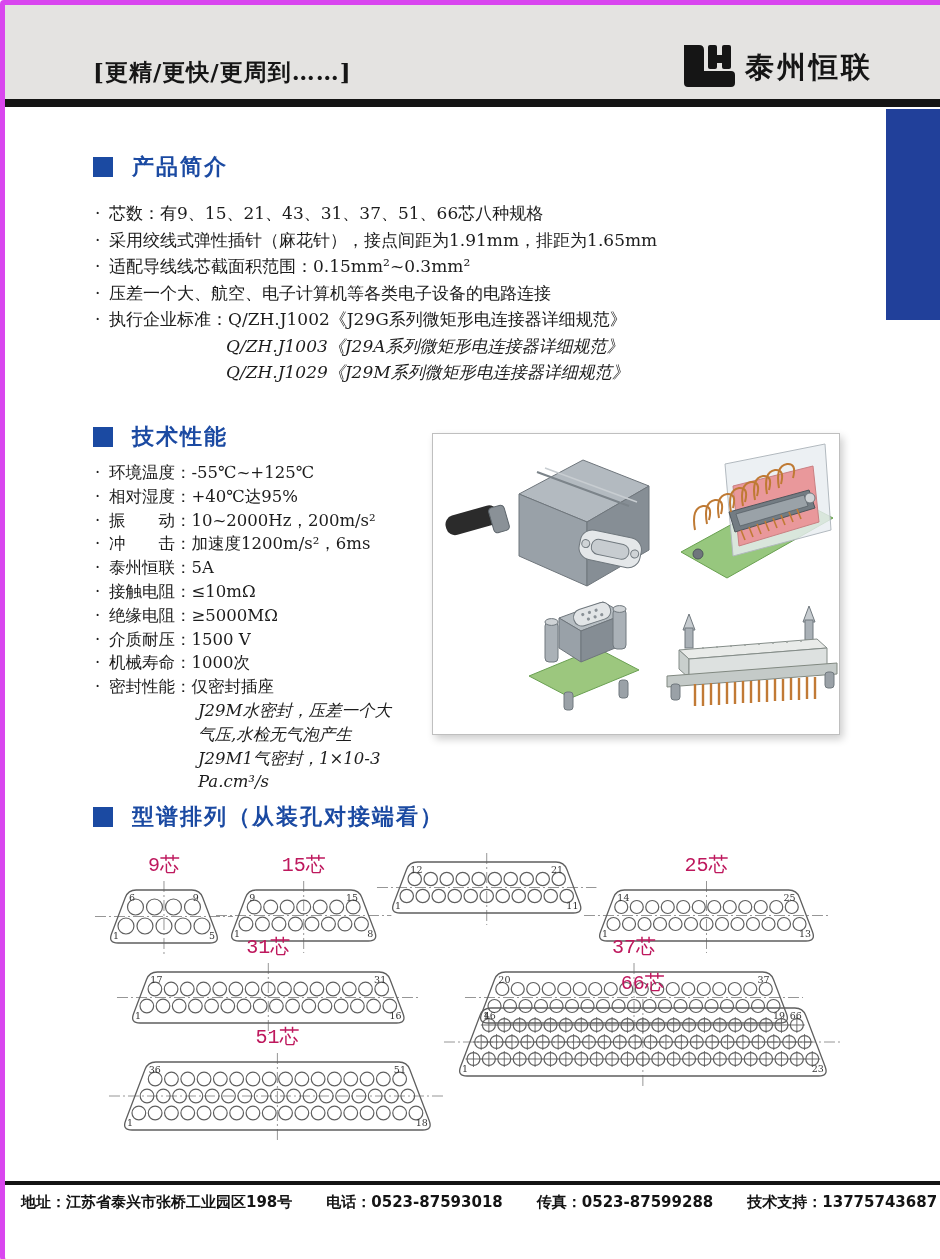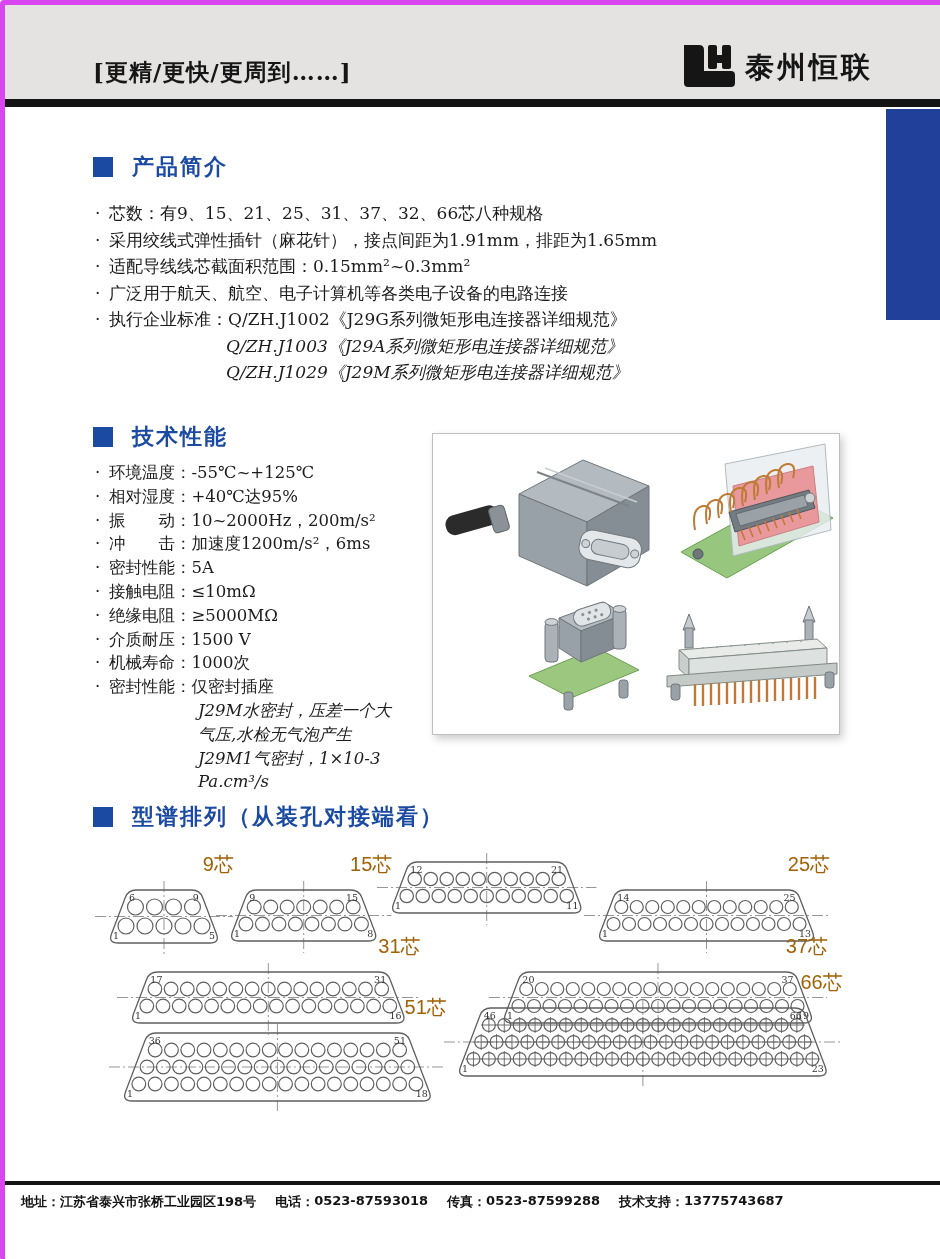--- a/index.html
+++ b/index.html
@@ -28,26 +28,26 @@
   .bullet-line{display:flex;}
   .bullet-line .dot{width:14px;flex:0 0 auto;}
   .bullet-cont{padding-left:131px;font-style:italic;}
   #tech-list{left:90px;top:456px;width:360px;font-size:16.5px;line-height:23.8px;}
   #tech-list .bullet-cont{padding-left:103px;}
   
   .photo-box{position:absolute;left:427px;top:428px;width:406px;height:300px;background:#fff;
     border:1px solid #bfbfbf;box-shadow:3px 4px 8px rgba(0,0,0,.20);}
   
   .connector{position:absolute;}
-  .conn-label{text-align:right;font-size:20px;color:#a16207;margin-bottom:1px;font-family:Liberation Sans, sans-serif;}
+  .conn-label{text-align:center;font-size:20px;color:#be185d;margin-bottom:1px;font-family:Liberation Mono, monospace;}
   .connector svg{display:block;}
   
   .footer-bar{position:absolute;left:0;right:0;top:1176px;height:4px;background:#141414;}
-  .footer{position:absolute;left:16px;top:1188px;display:flex;gap:19px;
-    font-family:"DejaVu Sans", sans-serif;font-weight:bold;font-size:13px;color:#141414;white-space:nowrap;}
+  .footer{position:absolute;left:16px;top:1188px;display:flex;gap:34px;
+    font-family:"DejaVu Sans", sans-serif;font-weight:bold;font-size:15px;color:#141414;white-space:nowrap;}
   .f-item{display:flex;}
 </style>
 </head>
 <body>
 
 <div class="page">
 
   <div class="header">
     <div class="slogan">[更精/更快/更周到……]</div>
     <div class="brand">
@@ -65,33 +65,33 @@
   <div class="topbar"></div>
   <div class="blue-banner"></div>
 
   <div class="sec-title" id="title-intro">
     <span class="sq"></span>
     <span>产品简介</span>
   </div>
   <div class="blist" id="intro-list">
       <div class="bullet-line">
         <span class="dot">·</span>
-        <span>芯数：有9、15、21、25、31、37、32、66芯八种规格</span>
+        <span>芯数：有9、15、21、43、31、37、51、66芯八种规格</span>
       </div>
       <div class="bullet-line">
         <span class="dot">·</span>
         <span>采用绞线式弹性插针（麻花针），接点间距为1.91mm，排距为1.65mm</span>
       </div>
       <div class="bullet-line">
         <span class="dot">·</span>
         <span>适配导线线芯截面积范围：0.15mm²~0.3mm²</span>
       </div>
       <div class="bullet-line">
         <span class="dot">·</span>
-        <span>广泛用于航天、航空、电子计算机等各类电子设备的电路连接</span>
+        <span>压差一个大、航空、电子计算机等各类电子设备的电路连接</span>
       </div>
       <div class="bullet-line">
         <span class="dot">·</span>
         <span>执行企业标准：Q/ZH.J1002《J29G系列微矩形电连接器详细规范》</span>
       </div>
       <div class="bullet-cont">Q/ZH.J1003《J29A系列微矩形电连接器详细规范》</div>
       <div class="bullet-cont">Q/ZH.J1029《J29M系列微矩形电连接器详细规范》</div>
     </div>
 
   <div class="sec-title" id="title-tech">
@@ -110,21 +110,21 @@
       <div class="bullet-line">
         <span class="dot">·</span>
         <span>振　　动：10~2000Hz，200m/s²</span>
       </div>
       <div class="bullet-line">
         <span class="dot">·</span>
         <span>冲　　击：加速度1200m/s²，6ms</span>
       </div>
       <div class="bullet-line">
         <span class="dot">·</span>
-        <span>密封性能：5A</span>
+        <span>泰州恒联：5A</span>
       </div>
       <div class="bullet-line">
         <span class="dot">·</span>
         <span>接触电阻：≤10mΩ</span>
       </div>
       <div class="bullet-line">
         <span class="dot">·</span>
         <span>绝缘电阻：≥5000MΩ</span>
       </div>
       <div class="bullet-line">
@@ -426,21 +426,21 @@
             <circle cx="227.404" cy="34" r="6.803999999999999" fill="none" stroke="#5f5f5f" stroke-width="1.2"></circle>
             <circle cx="243.60399999999998" cy="34" r="6.803999999999999" fill="none" stroke="#5f5f5f" stroke-width="1.2"></circle>
             <circle cx="259.804" cy="34" r="6.803999999999999" fill="none" stroke="#5f5f5f" stroke-width="1.2"></circle>
             <text x="20.38" y="11" text-anchor="start" font-size="9.5" fill="#333" font-family="DejaVu Serif, serif">17</text>
             <text x="256.228" y="11" text-anchor="end" font-size="9.5" fill="#333" font-family="DejaVu Serif, serif">31</text>
             <text x="5" y="47" text-anchor="start" font-size="9.5" fill="#333" font-family="DejaVu Serif, serif">1</text>
             <text x="271.608" y="47" text-anchor="end" font-size="9.5" fill="#333" font-family="DejaVu Serif, serif">16</text>
           </g>
         </svg>
       </div>
-      <div class="connector" style="left: 483px; top: 928px; position: absolute; width: 340.02px;">
+      <div class="connector" style="left: 459px; top: 928px; position: absolute; width: 340.02px;">
         <div class="conn-label">37芯</div>
         <svg width="340.02" height="75" viewBox="0 0 340.02 75">
           <g transform="translate(14,11)">
             <line x1="-13" y1="25.5" x2="325.02" y2="25.5" stroke="#8a8a8a" stroke-width="0.9" stroke-dasharray="11,3,2,3"></line>
             <line x1="156.01" y1="-9" x2="156.01" y2="63" stroke="#8a8a8a" stroke-width="0.9" stroke-dasharray="11,3,2,3"></line>
             <path d="M16.538257915011418,7.478268644706791Q19.38,0 27.38,0L284.64,0Q292.64,0 295.4817420849886,7.478268644706793L308.46782239376427,41.65216419411651Q312.02,51 302.02,51L10,51Q0,51 3.552177606235725,41.65216419411651Z" fill="none" stroke="#5f5f5f" stroke-width="1.3"></path>
             <circle cx="24.25999999999999" cy="17" r="6.51" fill="none" stroke="#5f5f5f" stroke-width="1.2"></circle>
             <circle cx="39.75999999999999" cy="17" r="6.51" fill="none" stroke="#5f5f5f" stroke-width="1.2"></circle>
             <circle cx="55.25999999999999" cy="17" r="6.51" fill="none" stroke="#5f5f5f" stroke-width="1.2"></circle>
             <circle cx="70.75999999999999" cy="17" r="6.51" fill="none" stroke="#5f5f5f" stroke-width="1.2"></circle>
@@ -477,21 +477,21 @@
             <circle cx="264.51" cy="34" r="6.51" fill="none" stroke="#5f5f5f" stroke-width="1.2"></circle>
             <circle cx="280.01" cy="34" r="6.51" fill="none" stroke="#5f5f5f" stroke-width="1.2"></circle>
             <circle cx="295.51" cy="34" r="6.51" fill="none" stroke="#5f5f5f" stroke-width="1.2"></circle>
             <text x="20.38" y="11" text-anchor="start" font-size="9.5" fill="#333" font-family="DejaVu Serif, serif">20</text>
             <text x="291.64" y="11" text-anchor="end" font-size="9.5" fill="#333" font-family="DejaVu Serif, serif">37</text>
             <text x="5" y="47" text-anchor="start" font-size="9.5" fill="#333" font-family="DejaVu Serif, serif">1</text>
             <text x="307.02" y="47" text-anchor="end" font-size="9.5" fill="#333" font-family="DejaVu Serif, serif">19</text>
           </g>
         </svg>
       </div>
-      <div class="connector" style="left: 103px; top: 989px; position: absolute; width: 338.792px;">
+      <div class="connector" style="left: 103px; top: 1018px; position: absolute; width: 338.792px;">
         <div class="conn-label">51芯</div>
         <svg width="338.79200000000003" height="92" viewBox="0 0 338.79200000000003 92">
           <g transform="translate(14,11)">
             <line x1="-13" y1="34" x2="323.79200000000003" y2="34" stroke="#8a8a8a" stroke-width="0.9" stroke-dasharray="11,3,2,3"></line>
             <line x1="155.39600000000002" y1="-9" x2="155.39600000000002" y2="80" stroke="#8a8a8a" stroke-width="0.9" stroke-dasharray="11,3,2,3"></line>
             <path d="M22.99825791501142,7.478268644706791Q25.84,0 33.84,0L276.95200000000006,0Q284.95200000000006,0 287.79374208498865,7.478268644706793L307.2398223937643,58.65216419411651Q310.79200000000003,68 300.79200000000003,68L10,68Q0,68 3.552177606235726,58.65216419411651Z" fill="none" stroke="#5f5f5f" stroke-width="1.3"></path>
             <circle cx="33.146000000000015" cy="17" r="6.846" fill="none" stroke="#5f5f5f" stroke-width="1.2"></circle>
             <circle cx="49.44600000000001" cy="17" r="6.846" fill="none" stroke="#5f5f5f" stroke-width="1.2"></circle>
             <circle cx="65.74600000000001" cy="17" r="6.846" fill="none" stroke="#5f5f5f" stroke-width="1.2"></circle>
             <circle cx="82.04600000000002" cy="17" r="6.846" fill="none" stroke="#5f5f5f" stroke-width="1.2"></circle>

